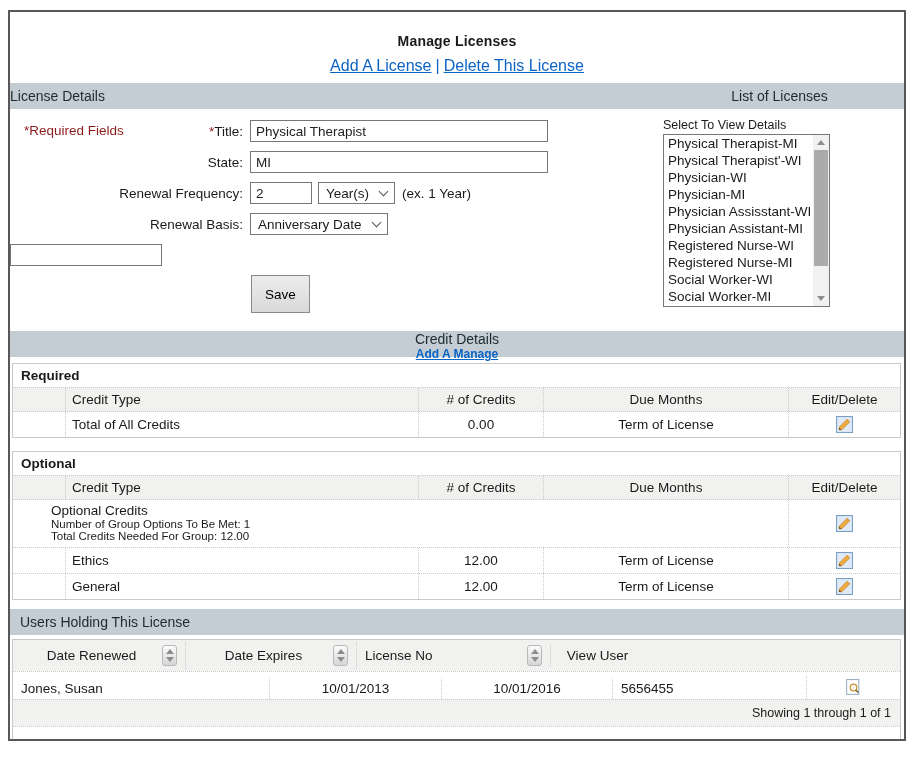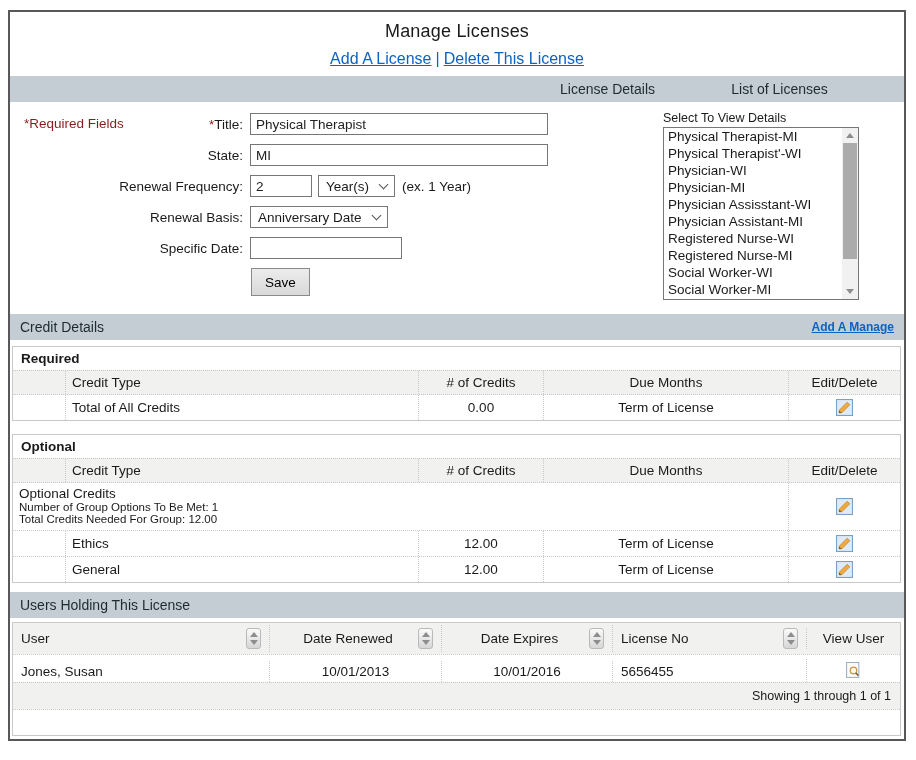--- a/index.html
+++ b/index.html
@@ -3,30 +3,30 @@
 <meta charset="utf-8">
 <style>
   * { box-sizing: border-box; margin: 0; padding: 0; }
   html,body { width: 916px; height: 760px; background: #fff; }
   body { font-family: "Liberation Sans", sans-serif; color: #1a1a1a; position: relative; }
 
   .page { position: absolute; left: 8px; top: 10px; width: 898px; height: 731px;
           border: 2px solid #58585a; background: #fff; overflow: hidden; }
 
   
-  .title { text-align: center; font-size: 18px; font-weight: 400; margin-top: 9px; letter-spacing: .2px; }
+  .title { text-align: center; font-size: 14px; font-weight: 700; margin-top: 21px; letter-spacing: .2px; }
   .toplinks { text-align: center; font-size: 16px; margin-top: 8px; }
   a.lnk { color: #0b63c5; text-decoration: underline; cursor: pointer; }
   .sep { color: #0b63c5; margin: 0 4px; }
 
   
   .bar { background: #c3cdd3; height: 26px; display: flex; align-items: center;
          color: #1d2a33; font-size: 14px; }
   .bar1 { margin-top: 8px; }
-  .bar1 .half-l { width: 645px; text-align: right; }
+  .bar1 .half-l { width: 645px; text-align: left; }
   .bar1 .half-r { flex: 1; text-align: center; }
   .bar2 { justify-content: space-between; padding: 0 10px; }
   .bar2 a { font-size: 12px; font-weight: bold; }
   .bar3 { padding-left: 10px; }
 
   
   .main { display: flex; }
   .form-col { width: 645px; position: relative; padding-top: 11px; }
   .req-note { position: absolute; left: 14px; top: 14px; color: #8b1a1a; font-size: 13.5px; }
   .form-row { display: flex; align-items: center; margin-bottom: 9px; }
@@ -36,25 +36,25 @@
         font-family: inherit; color: #222; background: #fff; }
   .ti-wide { width: 298px; }
   .ti-small { width: 62px; }
   .ti-date { width: 152px; }
   .sel { height: 22px; border: 1px solid #767676; display: inline-flex; align-items: center;
          padding: 0 7px; font-size: 13.5px; background: #fff; cursor: default; }
   .chev { width: 7px; height: 7px; border-right: 1.6px solid #555; border-bottom: 1.6px solid #555;
           transform: rotate(45deg); margin: -3px 0 0 11px; }
   .hint { font-size: 13.5px; margin-left: 7px; }
   .btn-save { margin-left: 241px; background: linear-gradient(#ececec,#d9d9d9); border: 1px solid #8a8a8a;
-              font-size: 13.5px; font-family: inherit; padding: 2px 13px; height: 28px; cursor: pointer; }
+              font-size: 13.5px; font-family: inherit; padding: 2px 13px; height: 38px; cursor: pointer; }
 
   .list-col { flex: 1; padding-top: 9px; padding-left: 8px; }
   .list-caption { font-size: 12.5px; margin-bottom: 2px; }
-  .listbox { width: 196px; height: 173px; border: 1px solid #767676; position: relative;
+  .listbox { width: 167px; height: 173px; border: 1px solid #767676; position: relative;
              overflow: hidden; background: #fff; }
   .lb-items { margin-right: 17px; }
   .lb-item { font-size: 13.5px; line-height: 17px; padding-left: 4px; white-space: nowrap; cursor: default; }
   .lb-scroll { position: absolute; right: 0; top: 0; width: 16px; height: 100%; background: #f1f1f1; }
   .sb-btn { height: 15px; display: flex; align-items: center; justify-content: center; }
   .sb-up { position: absolute; top: 0; left: 0; right: 0; }
   .sb-dn { position: absolute; bottom: 0; left: 0; right: 0; }
   .sb-thumb { position: absolute; top: 15px; left: 1px; width: 14px; height: 116px; background: #ababab; }
   .tri-u { width:0; height:0; border-left:4px solid transparent; border-right:4px solid transparent; border-bottom:5px solid #8d8d8d; }
   .tri-d { width:0; height:0; border-left:4px solid transparent; border-right:4px solid transparent; border-top:5px solid #8d8d8d; }
@@ -66,21 +66,21 @@
   .thead { background: #f1f1ef; border-top: 1px dotted #c9c9c9; border-bottom: 1px dotted #c9c9c9; }
   .thead > div, .trow > div { padding: 4px 6px; display: flex; align-items: center; }
   .thead > div + div, .trow > div + div { border-left: 1px dotted #c9c9c9; }
   .trow + .trow { border-top: 1px dotted #c9c9c9; }
   .c-blank { width: 52px; }
   .c-type  { flex: 1; }
   .c-credits { width: 125px; justify-content: center; }
   .c-due   { width: 245px; justify-content: center; }
   .c-edit  { width: 112px; justify-content: center; }
   .grow { border-bottom: 1px dotted #c9c9c9; }
-  .g-main { flex: 1; padding: 3px 6px 5px 6px; }
+  .g-main { flex: 1; padding: 3px 6px 5px 6px; margin-left: 32px; }
   .g-l1 { font-size: 13.5px; }
   .g-l2, .g-l3 { font-size: 11.5px; }
   .g-edit { width: 112px; border-left: 1px dotted #c9c9c9; display: flex; align-items: center; justify-content: center; }
   .icon-btn { display: inline-flex; cursor: pointer; }
 
   
   .utbl { margin: 4px 3px 0 2px; border: 1px solid #c9c9c9; font-size: 13.5px; background: #fff; }
   .uhead { display: flex; background: #f1f1ef; align-items: center; min-height: 31px; }
   .urow  { display: flex; align-items: flex-end; min-height: 28px; border-top: 1px dotted #c9c9c9; }
   .uhead > div, .urow > div { padding: 3px 8px; }
@@ -139,21 +139,20 @@
 
       <div class="form-row">
         <div class="form-label">Renewal Basis:</div>
         <div class="sel">
           <span>Anniversary Date</span>
           <span class="chev"></span>
         </div>
       </div>
 
       <div class="form-row">
-        <div class="form-label">Specific Date:</div>
         <input class="ti ti-date" type="text" value="" style="">
       </div>
 
       <div class="form-row">
         <button class="btn-save">Save</button>
       </div>
     </div>
 
     <div class="list-col">
       <div class="list-caption">Select To View Details</div>
@@ -176,21 +175,21 @@
             </div>
           <div class="sb-thumb"></div>
           <div class="sb-btn sb-dn">
               <div class="tri-d"></div>
             </div>
         </div>
       </div>
     </div>
   </div>
 
-  <div class="bar bar2" style="margin-top:9px;">
+  <div class="bar bar2" style="margin-top:9px;flex-direction:column;">
     <span>Credit Details</span>
     <a class="lnk">Add A Manage</a>
   </div>
 
   <div class="tbl">
     <div class="tbl-caption">Required</div>
     <div class="thead">
       <div class="c-blank"></div>
       <div class="c-type">Credit Type</div>
       <div class="c-credits"># of Credits</div>
@@ -270,27 +269,20 @@
       </div>
     </div>
   </div>
 
   <div class="bar bar3" style="margin-top:9px;">
     <span>Users Holding This License</span>
   </div>
 
   <div class="utbl">
     <div class="uhead">
-      <div class="u-user hcell">
-        <span class="hlabel-l">User</span>
-        <span class="sort">
-            <span class="tri-u"></span>
-            <span class="tri-d"></span>
-          </span>
-      </div>
       <div class="u-ren hcell">
         <span class="hlabel-c">Date Renewed</span>
         <span class="sort">
             <span class="tri-u"></span>
             <span class="tri-d"></span>
           </span>
       </div>
       <div class="u-exp hcell">
         <span class="hlabel-c">Date Expires</span>
         <span class="sort">

